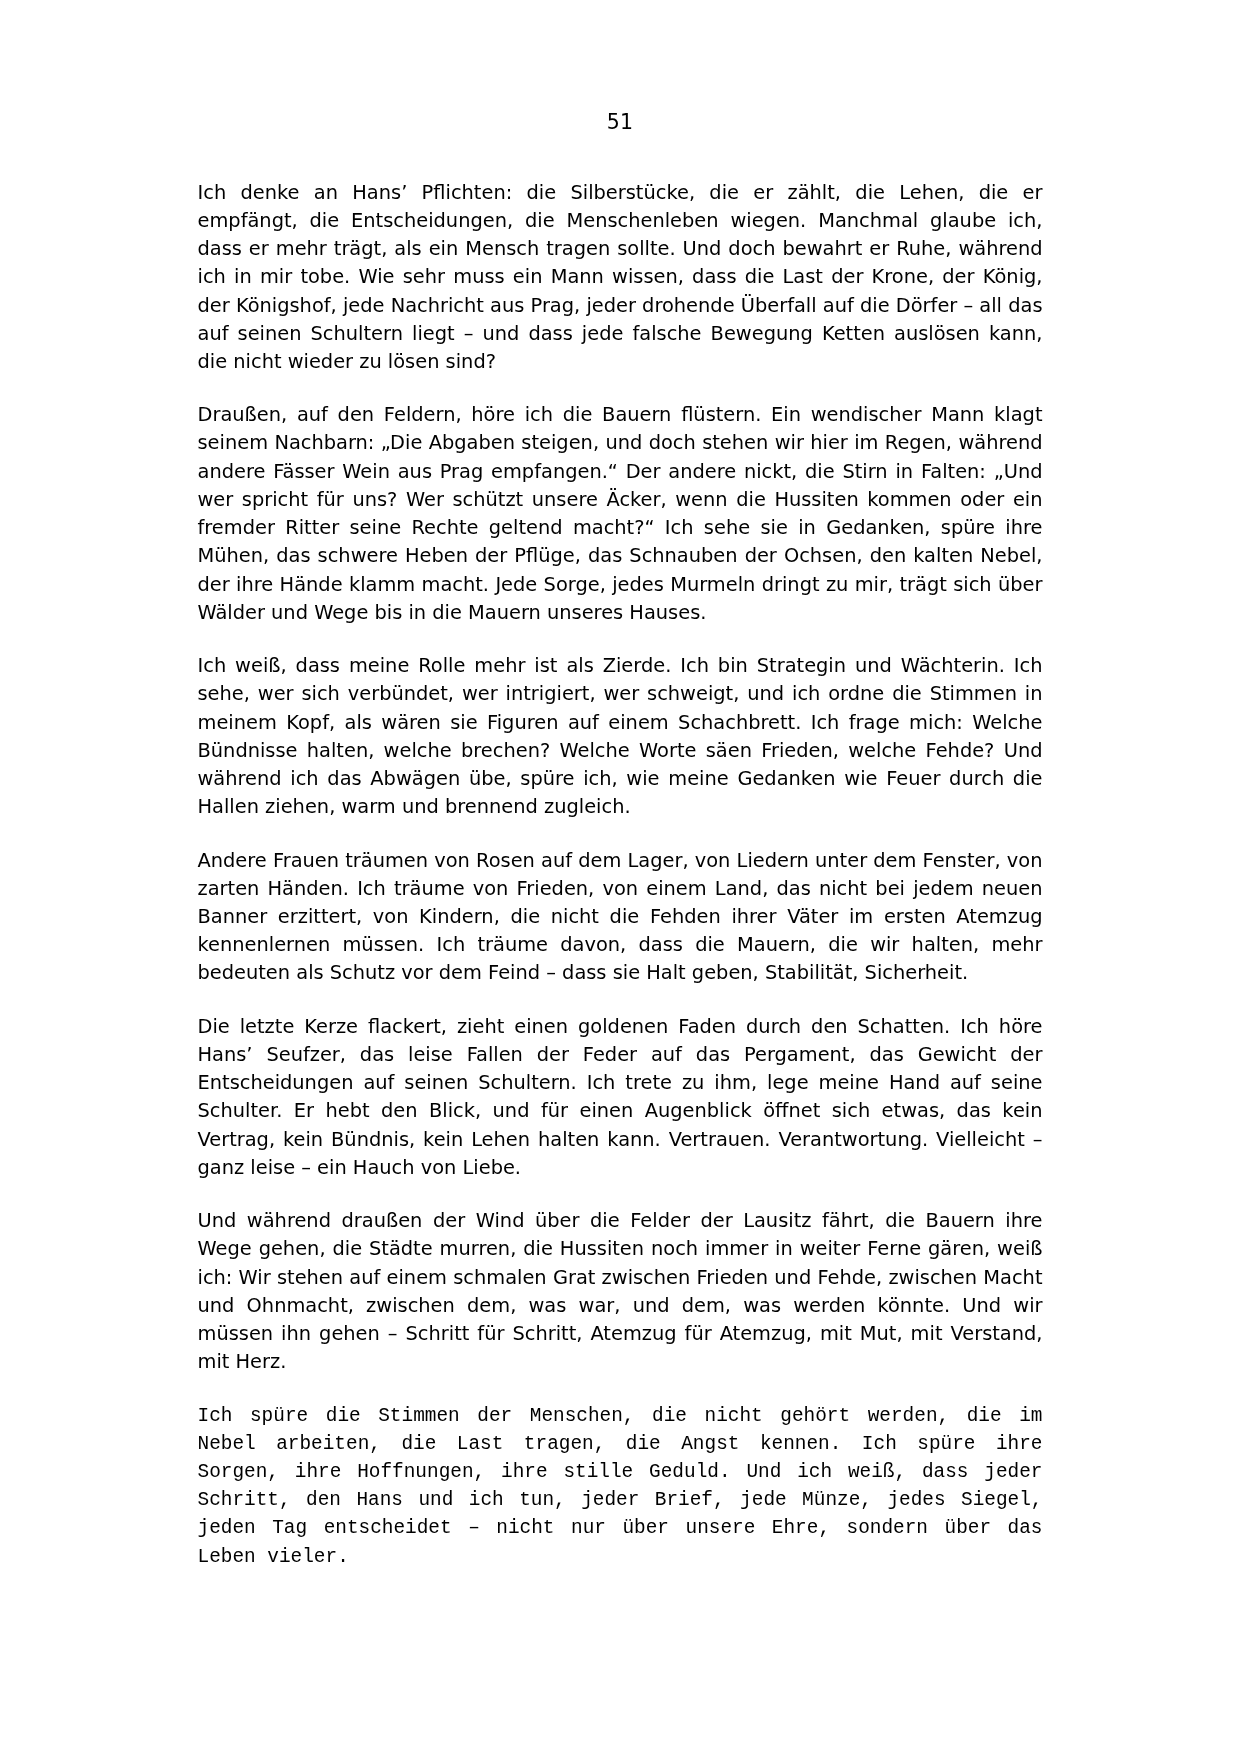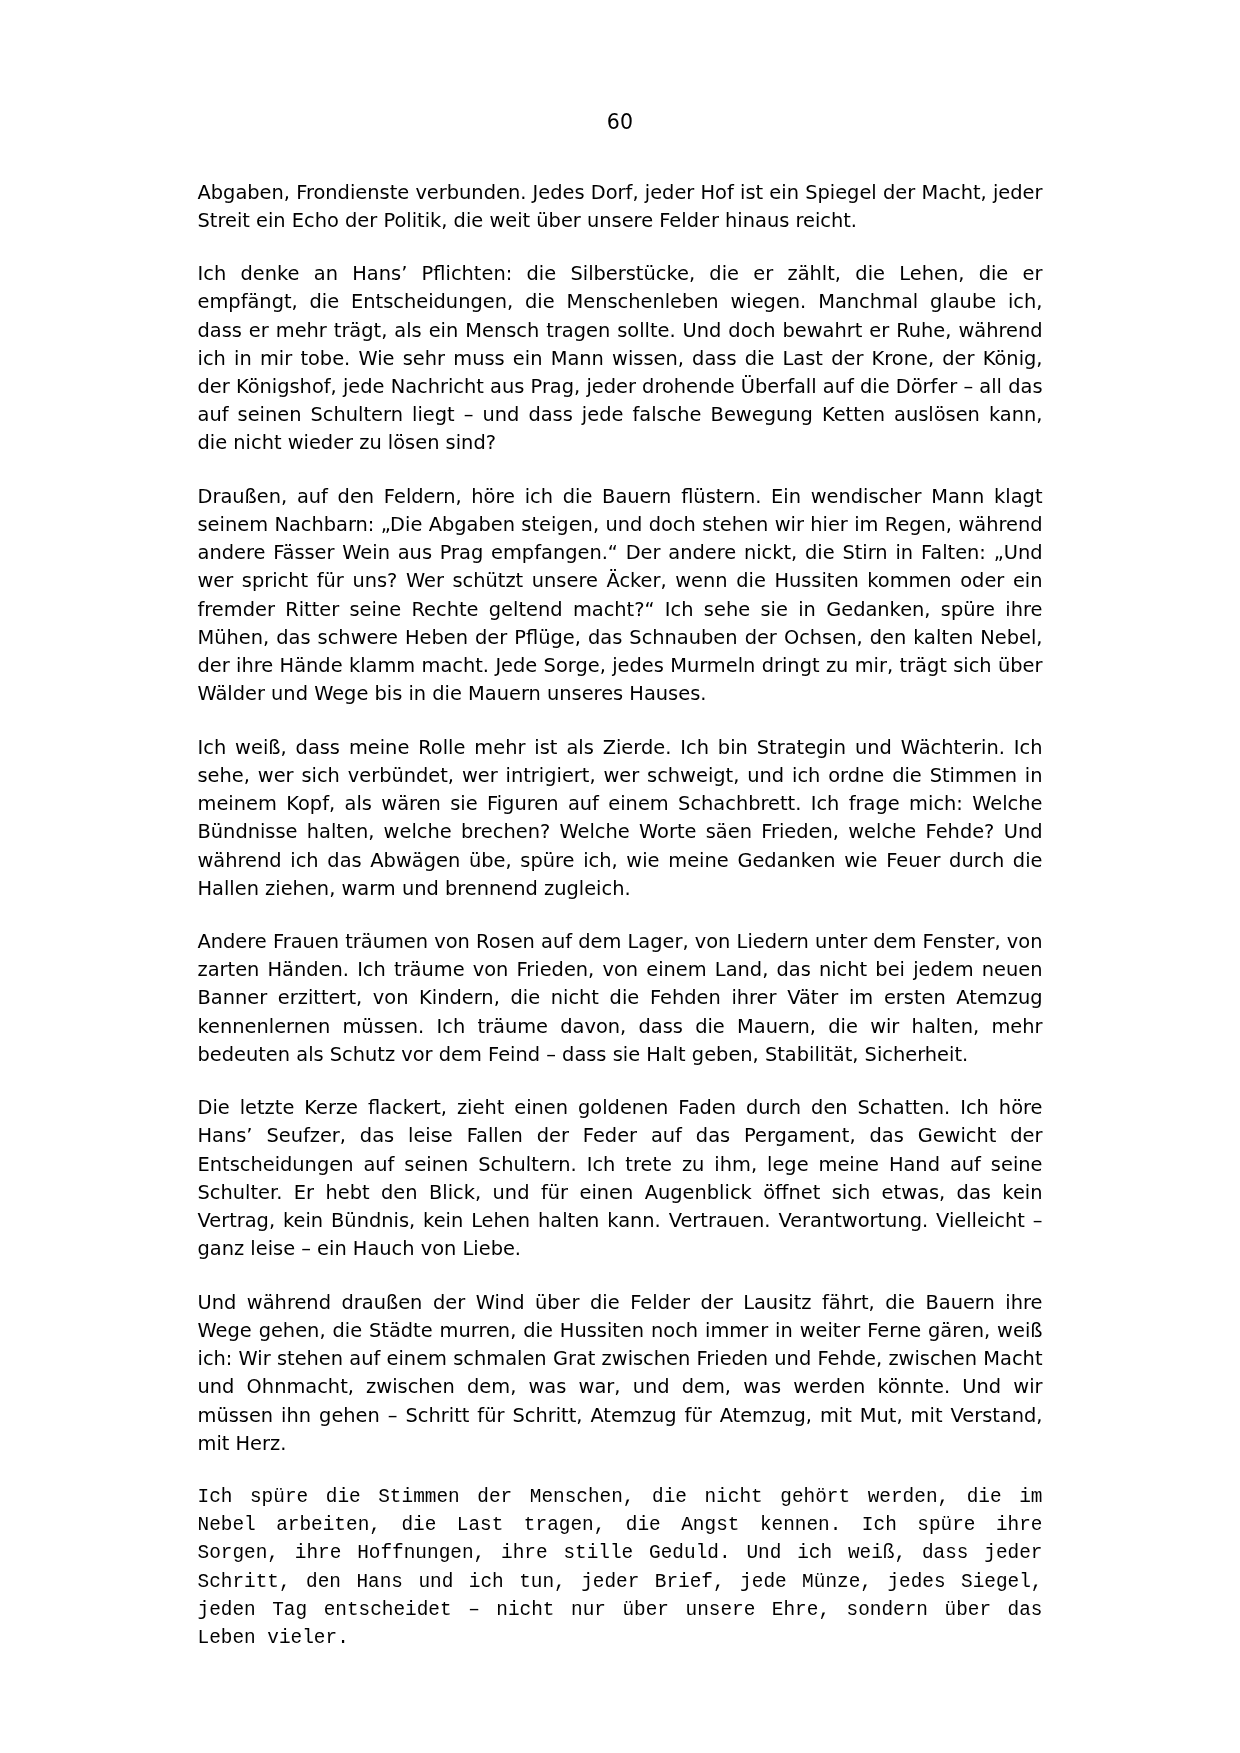--- a/index.html
+++ b/index.html
@@ -41,23 +41,22 @@
   }
   .body-text p:last-child {
     margin-bottom: 0;
     font-family: Liberation Mono, monospace;
   }
 </style>
 </head>
 <body>
 
 <div class="page">
-  <div class="page-number">60</div>
+  <div class="page-number">51</div>
   <div class="body-text">
-    <p>Abgaben, Frondienste verbunden. Jedes Dorf, jeder Hof ist ein Spiegel der Macht, jeder Streit ein Echo der Politik, die weit über unsere Felder hinaus reicht.</p>
     <p>Ich denke an Hans’ Pflichten: die Silberstücke, die er zählt, die Lehen, die er empfängt, die Entscheidungen, die Menschenleben wiegen. Manchmal glaube ich, dass er mehr trägt, als ein Mensch tragen sollte. Und doch bewahrt er Ruhe, während ich in mir tobe. Wie sehr muss ein Mann wissen, dass die Last der Krone, der König, der Königshof, jede Nachricht aus Prag, jeder drohende Überfall auf die Dörfer – all das auf seinen Schultern liegt – und dass jede falsche Bewegung Ketten auslösen kann, die nicht wieder zu lösen sind?</p>
     <p>Draußen, auf den Feldern, höre ich die Bauern flüstern. Ein wendischer Mann klagt seinem Nachbarn: „Die Abgaben steigen, und doch stehen wir hier im Regen, während andere Fässer Wein aus Prag empfangen.“ Der andere nickt, die Stirn in Falten: „Und wer spricht für uns? Wer schützt unsere Äcker, wenn die Hussiten kommen oder ein fremder Ritter seine Rechte geltend macht?“ Ich sehe sie in Gedanken, spüre ihre Mühen, das schwere Heben der Pflüge, das Schnauben der Ochsen, den kalten Nebel, der ihre Hände klamm macht. Jede Sorge, jedes Murmeln dringt zu mir, trägt sich über Wälder und Wege bis in die Mauern unseres Hauses.</p>
     <p>Ich weiß, dass meine Rolle mehr ist als Zierde. Ich bin Strategin und Wächterin. Ich sehe, wer sich verbündet, wer intrigiert, wer schweigt, und ich ordne die Stimmen in meinem Kopf, als wären sie Figuren auf einem Schachbrett. Ich frage mich: Welche Bündnisse halten, welche brechen? Welche Worte säen Frieden, welche Fehde? Und während ich das Abwägen übe, spüre ich, wie meine Gedanken wie Feuer durch die Hallen ziehen, warm und brennend zugleich.</p>
     <p>Andere Frauen träumen von Rosen auf dem Lager, von Liedern unter dem Fenster, von zarten Händen. Ich träume von Frieden, von einem Land, das nicht bei jedem neuen Banner erzittert, von Kindern, die nicht die Fehden ihrer Väter im ersten Atemzug kennenlernen müssen. Ich träume davon, dass die Mauern, die wir halten, mehr bedeuten als Schutz vor dem Feind – dass sie Halt geben, Stabilität, Sicherheit.</p>
     <p>Die letzte Kerze flackert, zieht einen goldenen Faden durch den Schatten. Ich höre Hans’ Seufzer, das leise Fallen der Feder auf das Pergament, das Gewicht der Entscheidungen auf seinen Schultern. Ich trete zu ihm, lege meine Hand auf seine Schulter. Er hebt den Blick, und für einen Augenblick öffnet sich etwas, das kein Vertrag, kein Bündnis, kein Lehen halten kann. Vertrauen. Verantwortung. Vielleicht – ganz leise – ein Hauch von Liebe.</p>
     <p>Und während draußen der Wind über die Felder der Lausitz fährt, die Bauern ihre Wege gehen, die Städte murren, die Hussiten noch immer in weiter Ferne gären, weiß ich: Wir stehen auf einem schmalen Grat zwischen Frieden und Fehde, zwischen Macht und Ohnmacht, zwischen dem, was war, und dem, was werden könnte. Und wir müssen ihn gehen – Schritt für Schritt, Atemzug für Atemzug, mit Mut, mit Verstand, mit Herz.</p>
     <p>Ich spüre die Stimmen der Menschen, die nicht gehört werden, die im Nebel arbeiten, die Last tragen, die Angst kennen. Ich spüre ihre Sorgen, ihre Hoffnungen, ihre stille Geduld. Und ich weiß, dass jeder Schritt, den Hans und ich tun, jeder Brief, jede Münze, jedes Siegel, jeden Tag entscheidet – nicht nur über unsere Ehre, sondern über das Leben vieler.</p>
   </div>
 </div>
 

